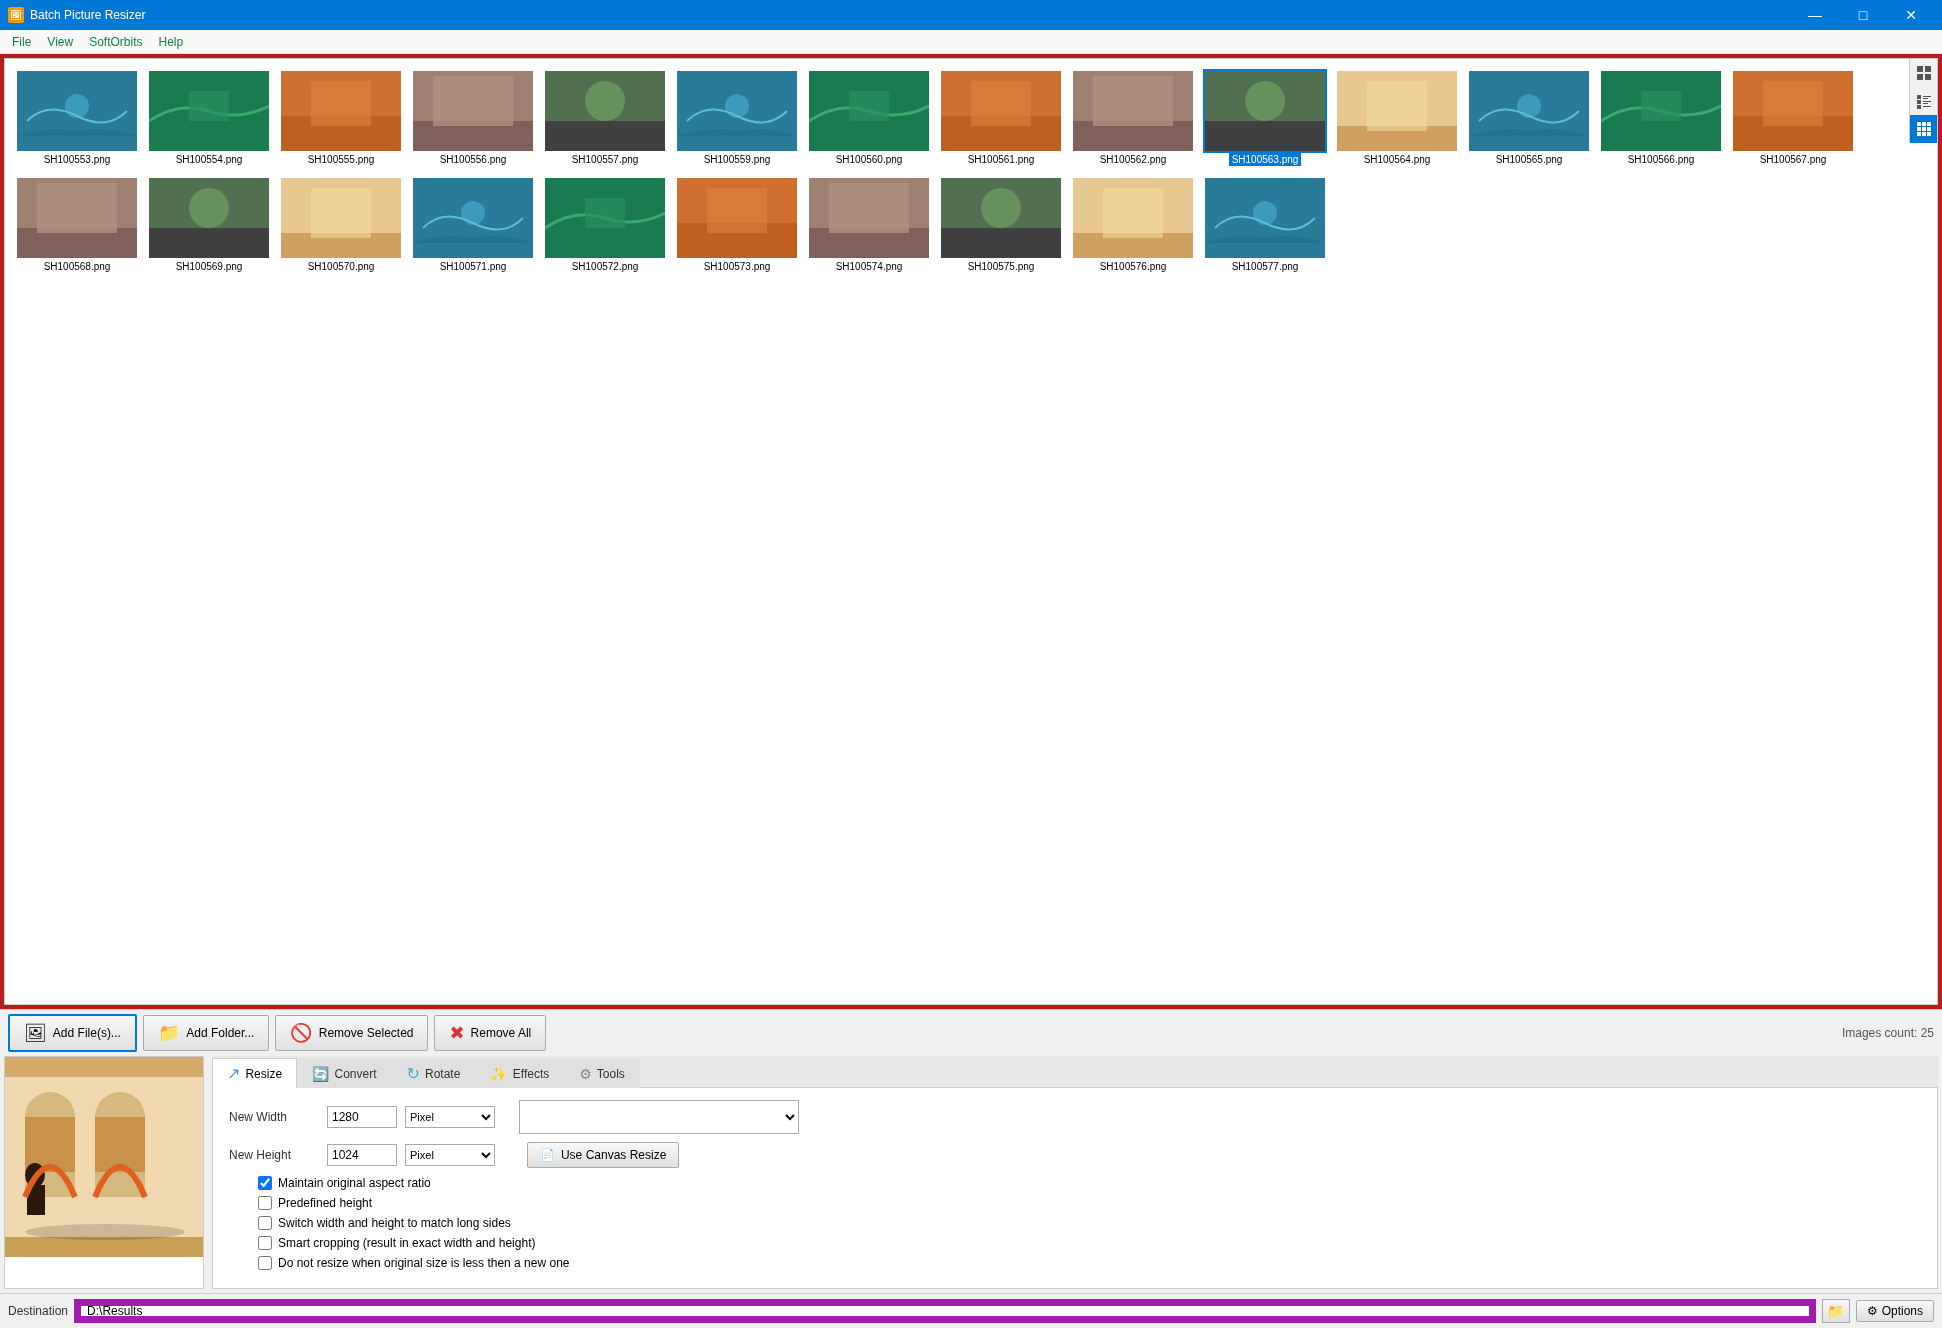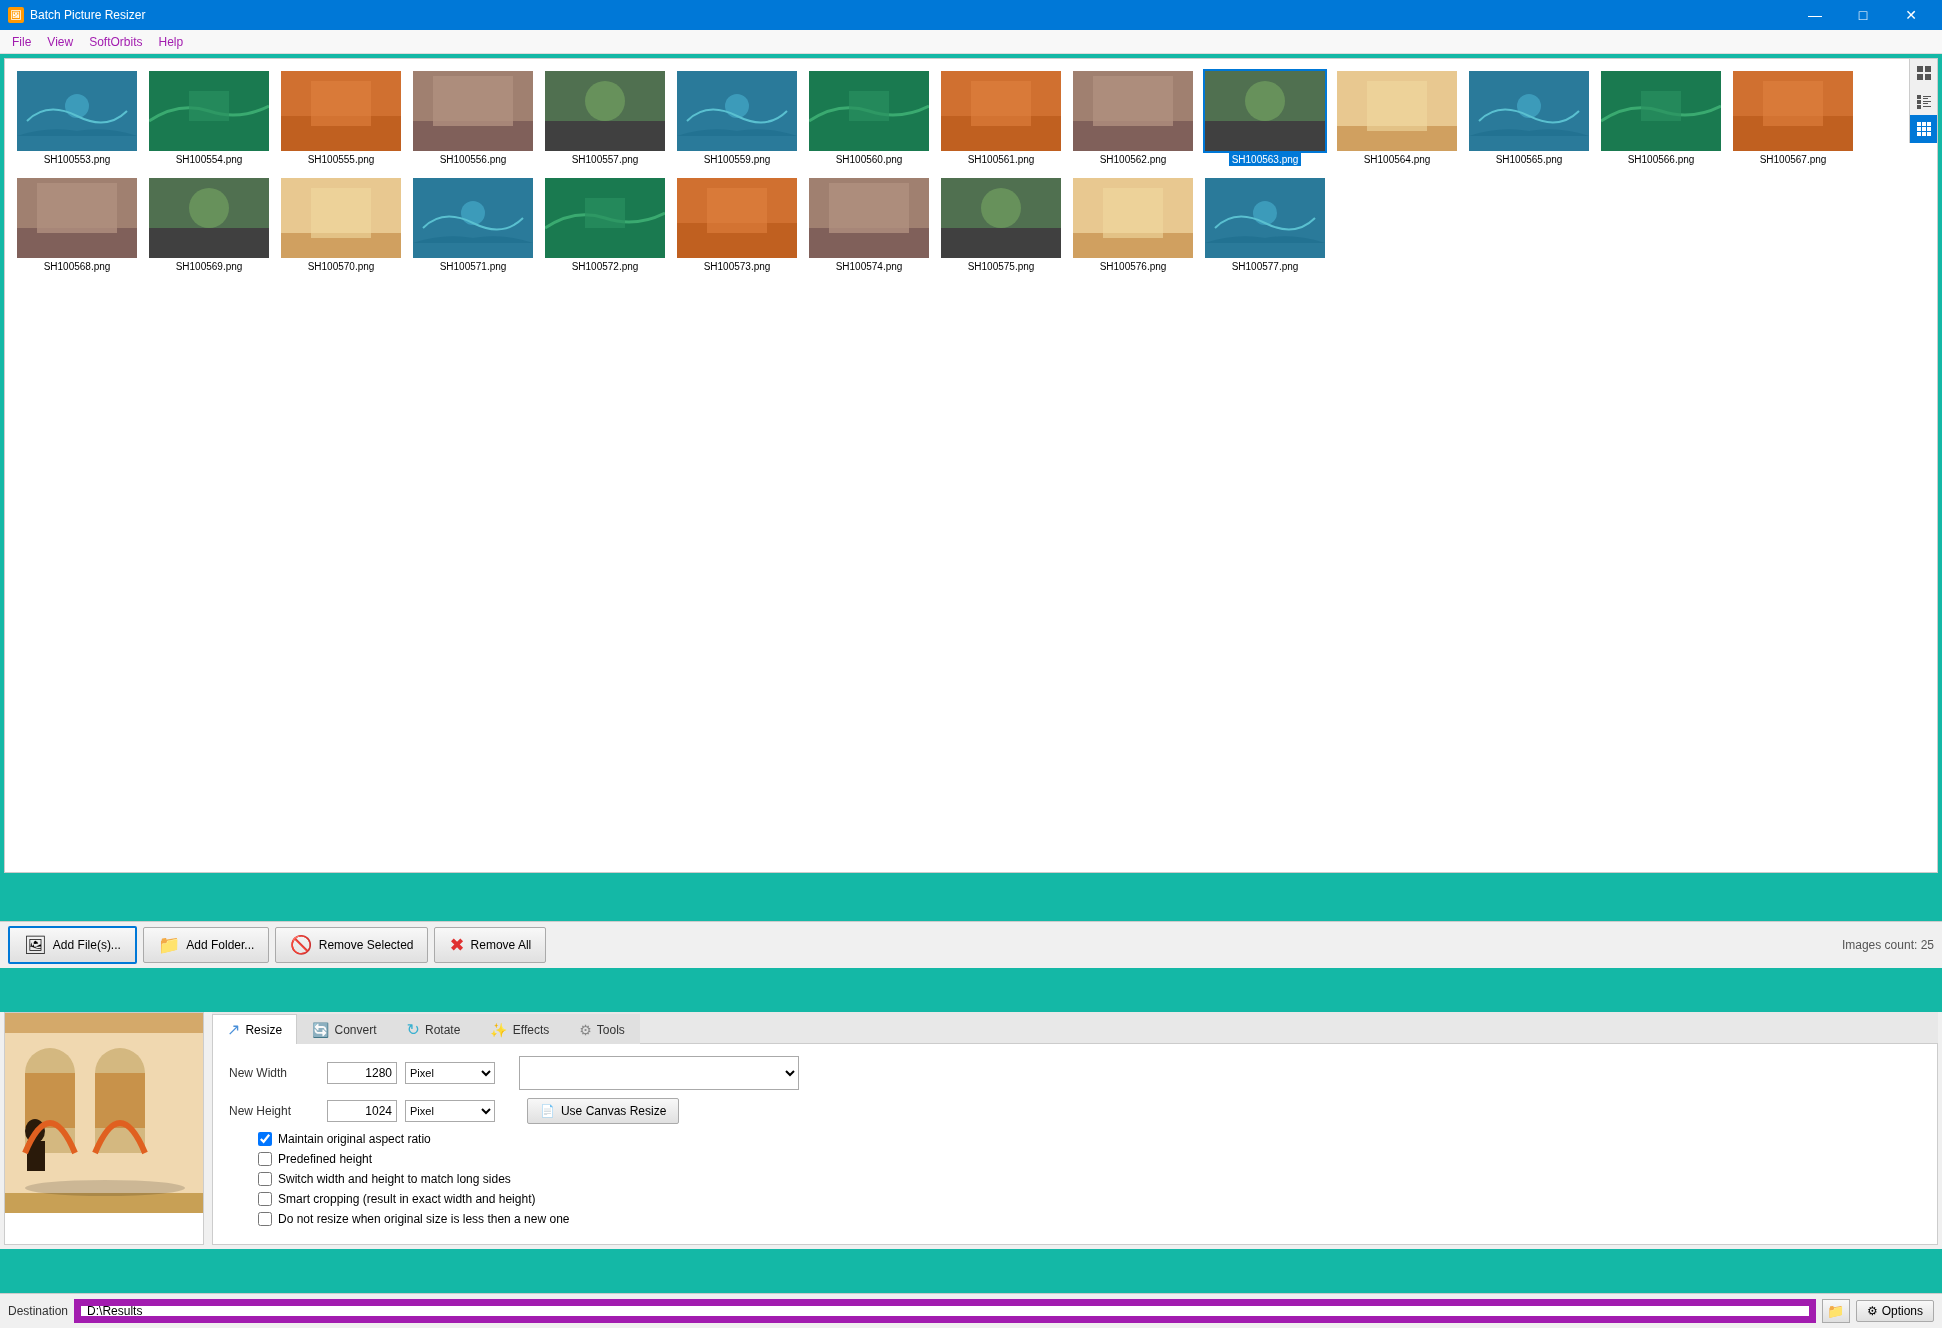--- a/index.html
+++ b/index.html
@@ -31,30 +31,29 @@
       border-bottom: 1px solid #ddd;
       height: 24px;
       display: flex;
       align-items: center;
       padding: 0 4px;
     }
     .menu-item {
       padding: 2px 8px;
       cursor: pointer;
       font-size: 12px;
-      color: #a21caf;
+      color: #15803d;
     }
 
     
     .main-container {
       display: flex;
       flex-direction: column;
       height: calc(100vh - 54px);
-      background: #14b8a6;
-      gap: 44px;
+      background: #b91c1c;
     }
 
     
     .gallery-container {
       flex: 1;
       background: white;
       margin: 4px;
       border: 1px solid #ccc;
       overflow-y: auto;
       position: relative;
@@ -233,21 +232,20 @@
       width: 90px;
       font-size: 12px;
       color: #333;
     }
     .settings-input {
       width: 70px;
       height: 22px;
       border: 1px solid #aaa;
       padding: 2px 4px;
       font-size: 12px;
-      text-align: right;
     }
     .settings-select {
       width: 90px;
       height: 22px;
       border: 1px solid #aaa;
       font-size: 11px;
       background: white;
     }
     .standard-size-select {
       width: 280px;

